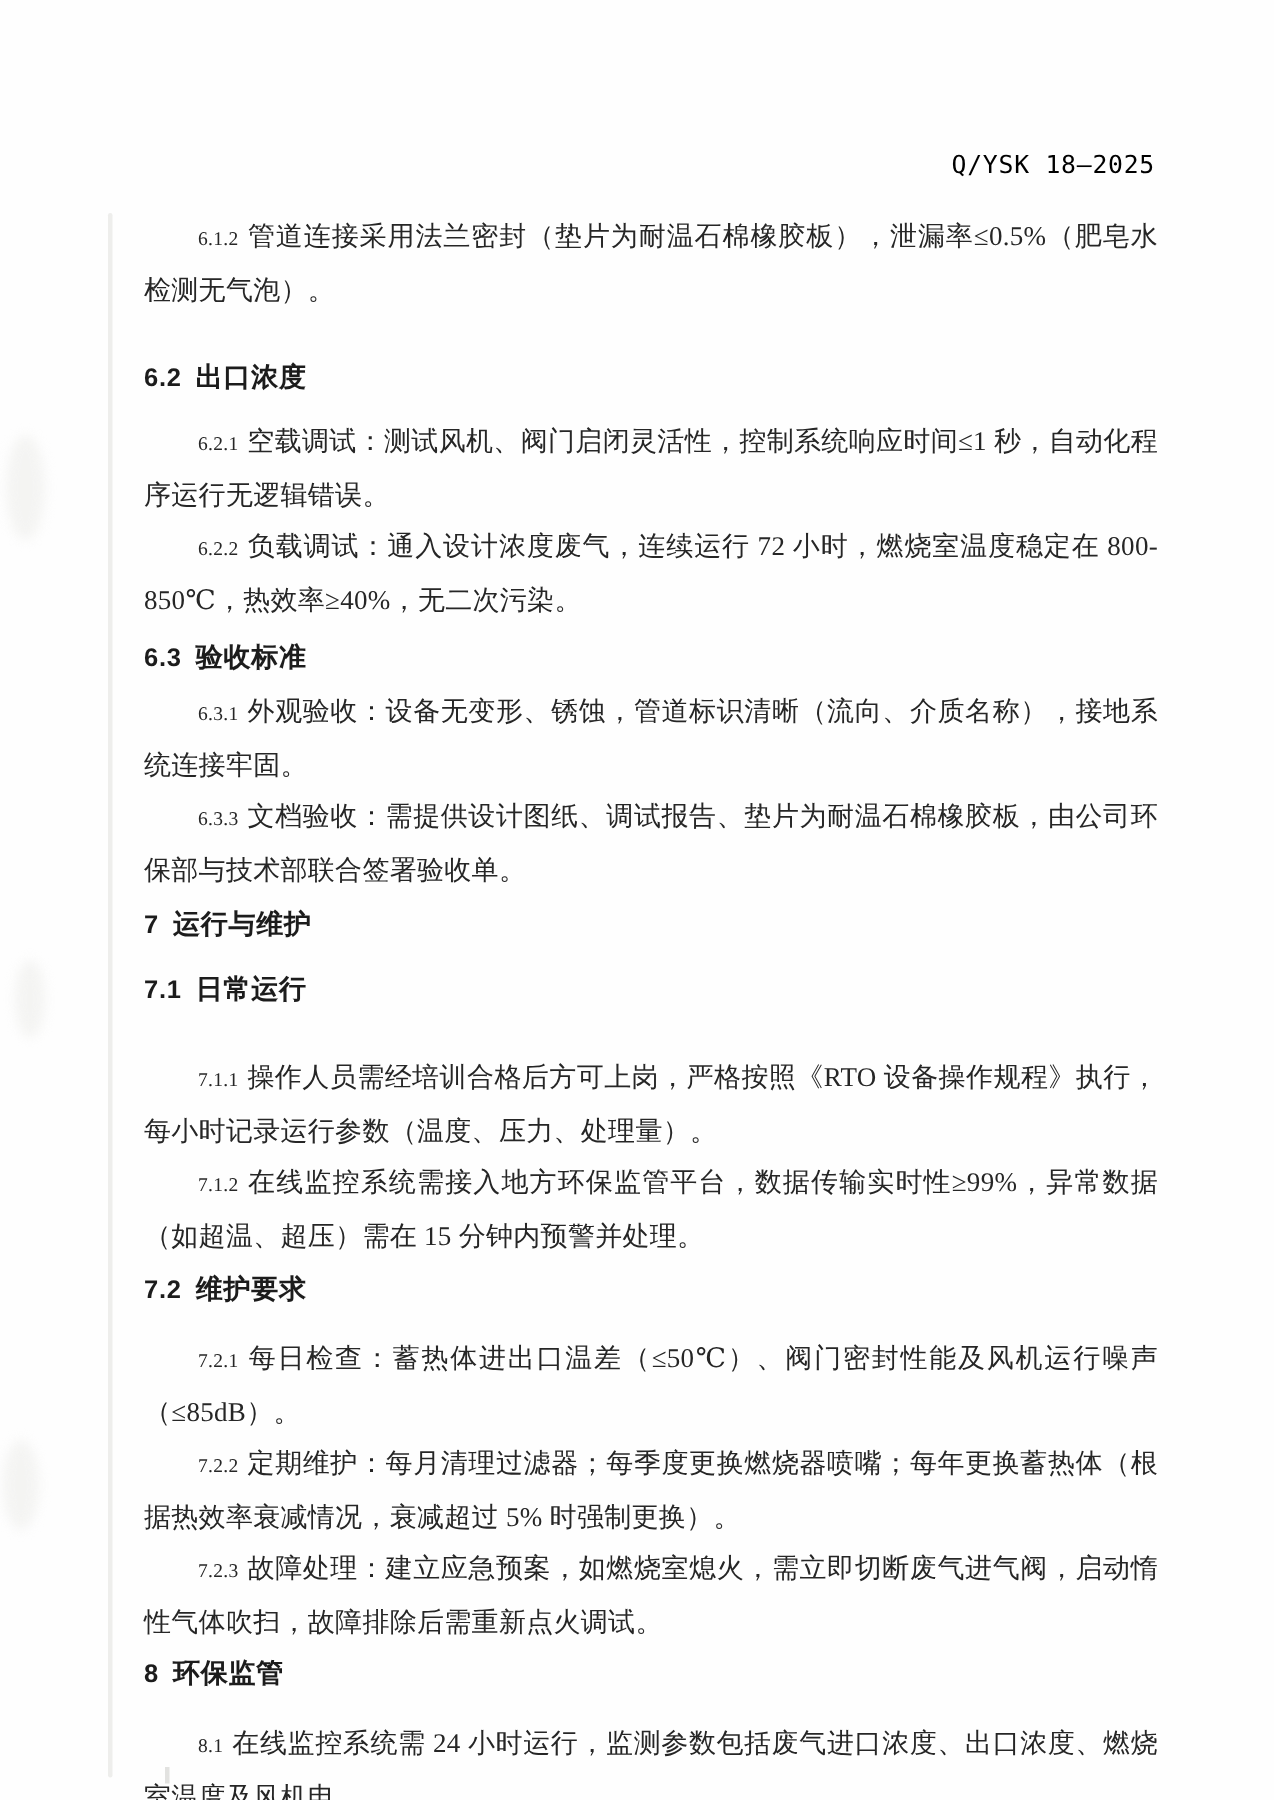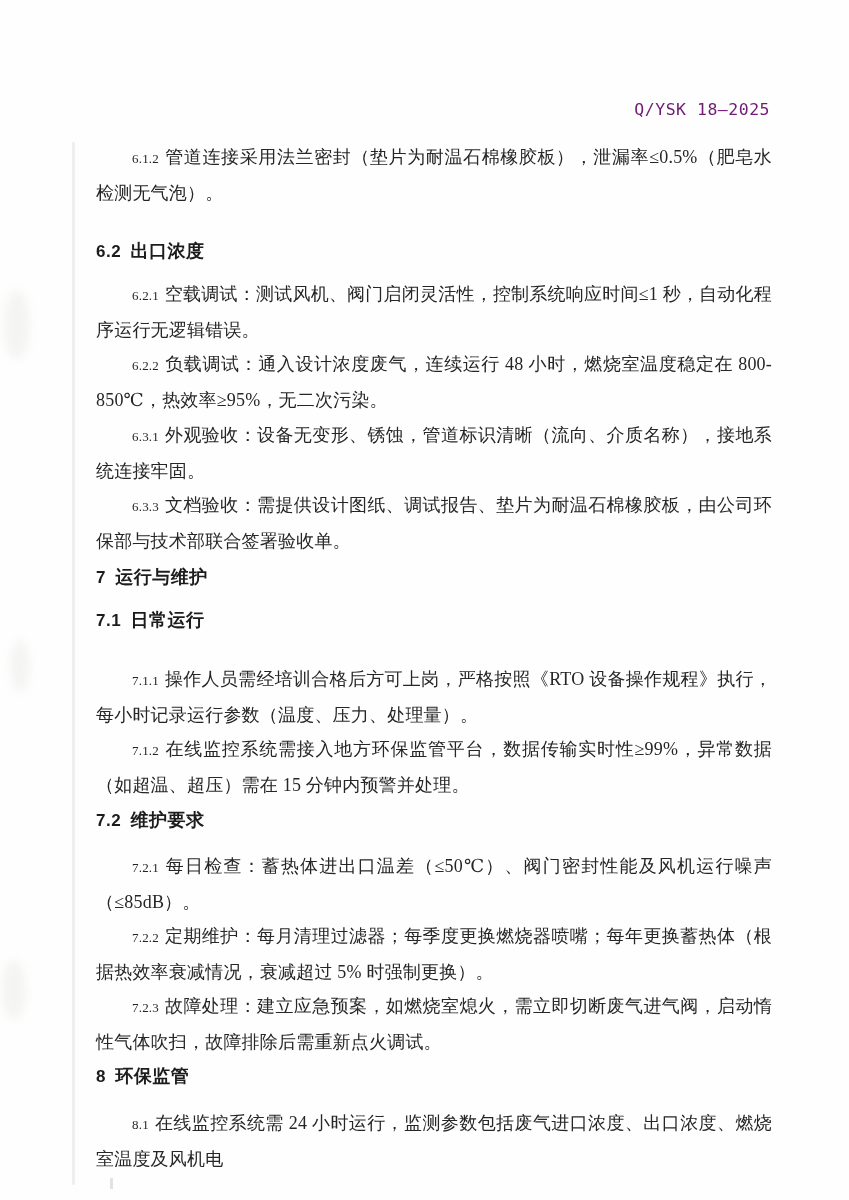--- a/index.html
+++ b/index.html
@@ -4,21 +4,21 @@
 <style>
   html,body{margin:0;padding:0;background:#e9e9e9;}
   .page{
     width:849px;height:1200px;position:relative;background:#fefefe;
     font-family:"Liberation Serif","DejaVu Serif",serif;color:#262626;
     overflow:hidden;margin:0 auto;
   }
   .doc-code{
     text-align:right;padding-right:79px;margin:0;margin-top:98px;
     font-family:"DejaVu Sans Mono","Liberation Mono",monospace;
-    font-size:16.5px;line-height:24px;letter-spacing:0.5px;color:#701a75;
+    font-size:16.5px;line-height:24px;letter-spacing:0.5px;color:#000000;
   }
   .content{margin-left:96px;width:676px;}
   .clause{
     font-size:18px;line-height:34px;text-align:justify;text-indent:2em;
     margin:0;letter-spacing:0.2px;
   }
   .clause .num{
     font-family:Liberation Serif, serif;
     font-size:13px;margin-right:0.45em;
   }
@@ -69,23 +69,26 @@
     </p>
 
     <h2 class="h mt24">
       <span class="num">6.2</span><span>出口浓度</span>
     </h2>
 
     <p class="clause mt8">
       <span class="num">6.2.1</span><span>空载调试：测试风机、阀门启闭灵活性，控制系统响应时间≤1 秒，自动化程序运行无逻辑错误。</span>
     </p>
     <p class="clause mt0">
-      <span class="num">6.2.2</span><span>负载调试：通入设计浓度废气，连续运行 48 小时，燃烧室温度稳定在 800-850℃，热效率≥95%，无二次污染。</span>
+      <span class="num">6.2.2</span><span>负载调试：通入设计浓度废气，连续运行 72 小时，燃烧室温度稳定在 800-850℃，热效率≥40%，无二次污染。</span>
     </p>
 
+    <h2 class="h mt4">
+      <span class="num">6.3</span><span>验收标准</span>
+    </h2>
 
     <p class="clause mt1">
       <span class="num">6.3.1</span><span>外观验收：设备无变形、锈蚀，管道标识清晰（流向、介质名称），接地系统连接牢固。</span>
     </p>
     <p class="clause mt0">
       <span class="num">6.3.3</span><span>文档验收：需提供设计图纸、调试报告、垫片为耐温石棉橡胶板，由公司环保部与技术部联合签署验收单。</span>
     </p>
 
     <h2 class="h mt2">
       <span class="num">7</span><span>运行与维护</span>

